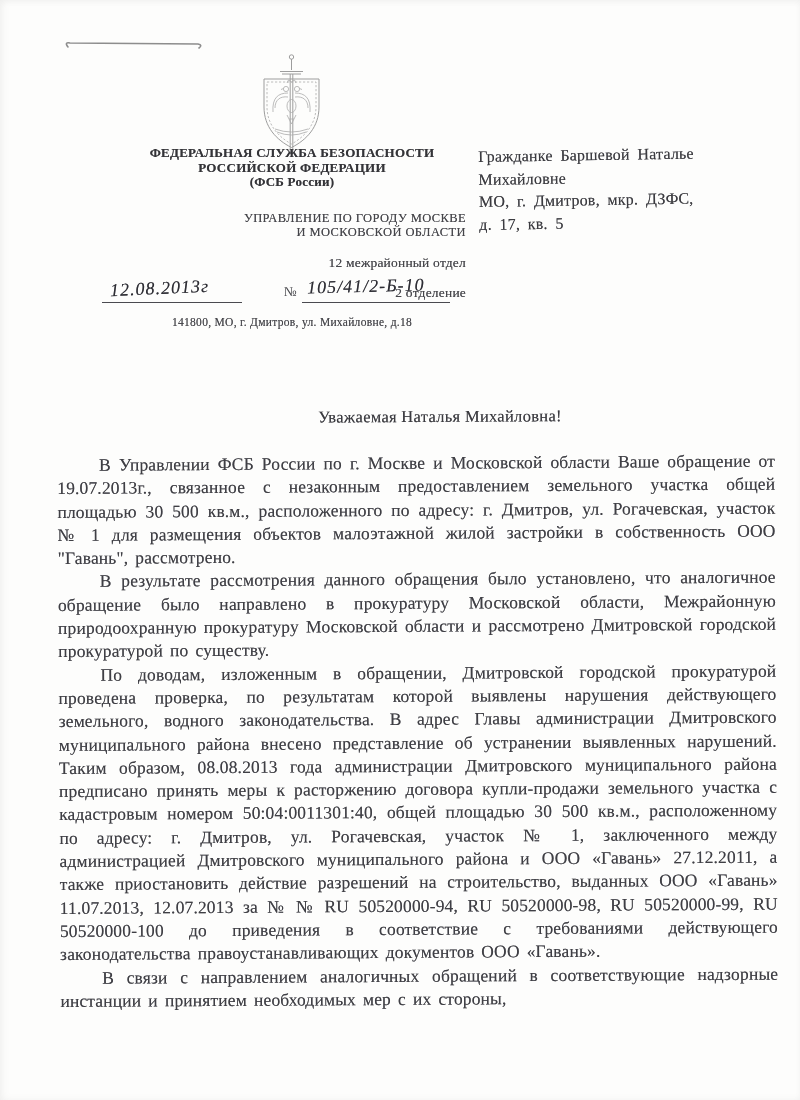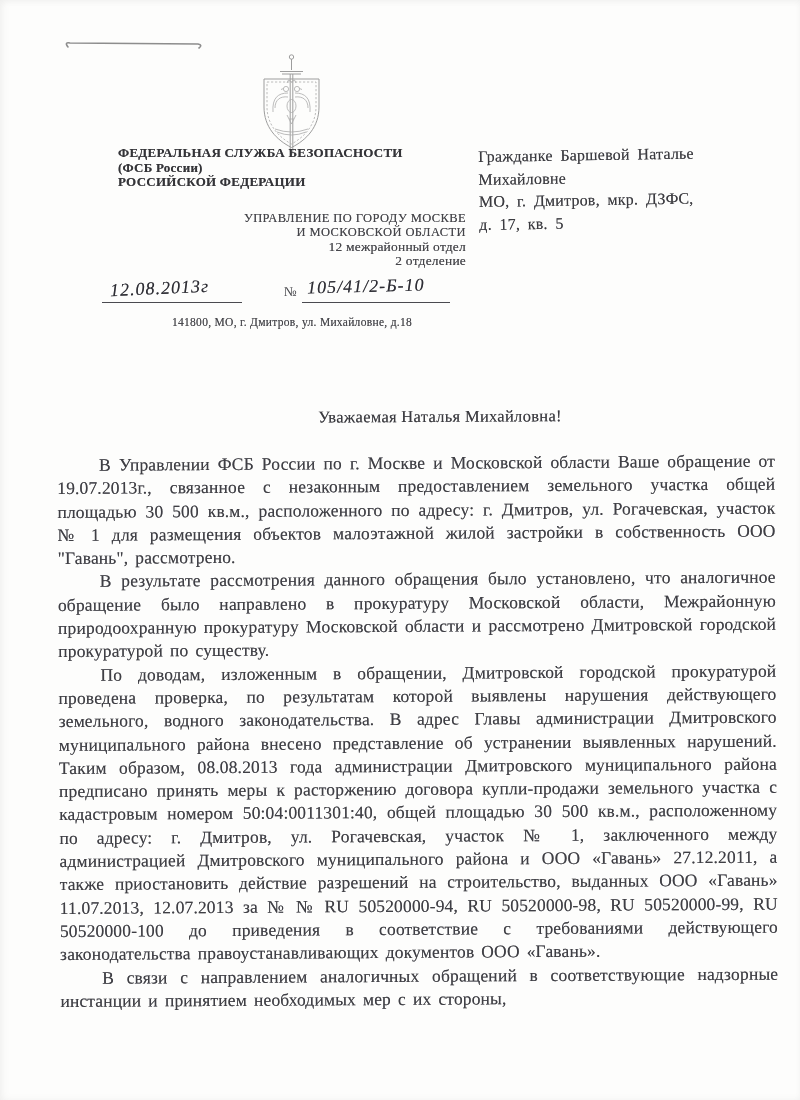--- a/index.html
+++ b/index.html
@@ -32,40 +32,42 @@
     position: absolute;
     left: 244px;
     top: 52px;
   }
   
   .letterhead-org {
     position: absolute;
     left: 118px;
     top: 146px;
     width: 348px;
+    text-align: center;
     font-weight: bold;
     font-size: 13px;
     line-height: 14.6px;
     letter-spacing: 0.25px;
     color: #343438;
   }
   .letterhead-dept {
     position: absolute;
     left: 118px;
     top: 211px;
     width: 348px;
     text-align: right;
     font-size: 12.5px;
     line-height: 14.4px;
     letter-spacing: 0.4px;
     color: #45454a;
   }
   .letterhead-dept .dept-big {
     font-size: 13.5px;
     letter-spacing: 0.2px;
+    margin-top: 16px;
   }
   .date-row {
     position: absolute;
     left: 100px;
     top: 276px;
     width: 370px;
     height: 34px;
   }
   .handwriting {
     font-style: italic;
@@ -207,22 +209,22 @@
 
     <ellipse cx="47.5" cy="54" rx="4.5" ry="6.5" class="emblem-stroke-light"></ellipse>
 
     <path d="M43 63 L47.5 72 L52 63 M45 67 H 50" class="emblem-stroke-light"></path>
 
     <path d="M31 77 Q 47.5 83 64 77 M33 80 Q 47.5 86 62 80" class="emblem-stroke-light"></path>
   </svg>
 
   <div class="letterhead-org scan-text">
     <div>ФЕДЕРАЛЬНАЯ СЛУЖБА БЕЗОПАСНОСТИ</div>
+    <div>РОССИЙСКОЙ ФЕДЕРАЦИИ</div>
     <div>(ФСБ России)</div>
-    <div>РОССИЙСКОЙ ФЕДЕРАЦИИ</div>
   </div>
 
   <div class="letterhead-dept scan-text">
     <div>УПРАВЛЕНИЕ ПО ГОРОДУ МОСКВЕ</div>
     <div>И МОСКОВСКОЙ ОБЛАСТИ</div>
     <div class="dept-big">12 межрайонный отдел</div>
     <div class="dept-big">2 отделение</div>
   </div>
 
   <div class="date-row">

